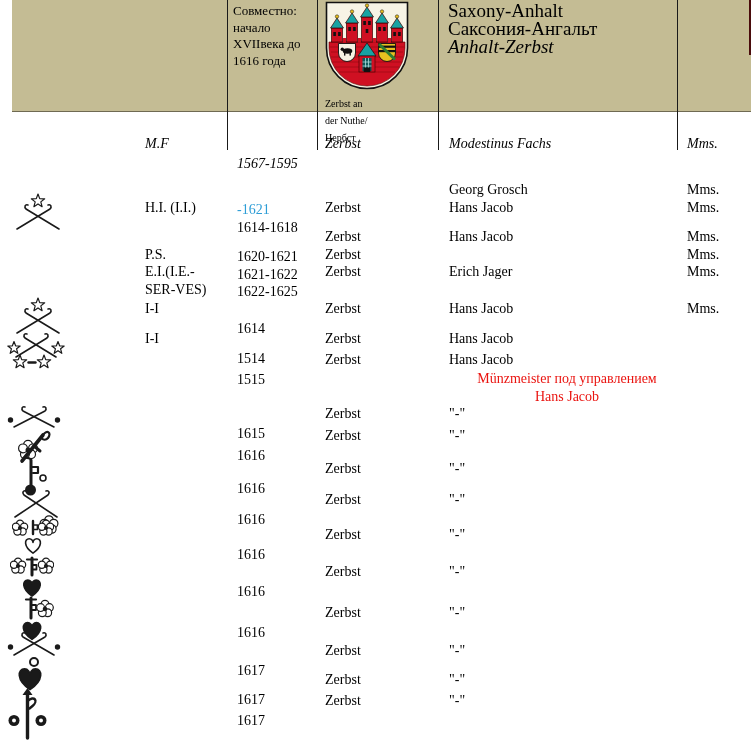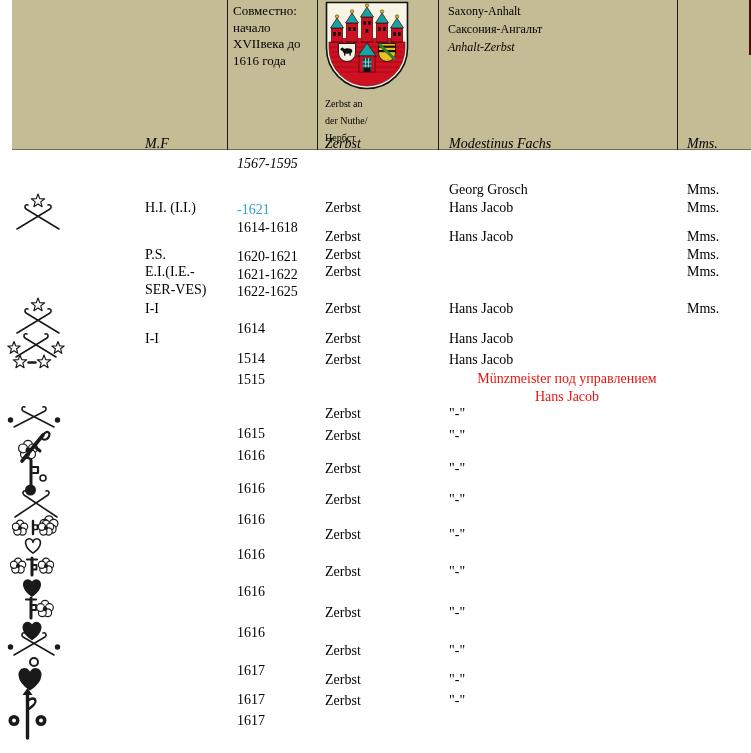--- a/index.html
+++ b/index.html
@@ -3,36 +3,36 @@
 <meta charset="utf-8">
 <style>
   html,body { margin:0; padding:0; background:#fff; }
   .page {
     position:relative; width:751px; height:753px; overflow:hidden;
     background:#fff; color:#000;
     font-family:"Liberation Serif", serif;
   }
   
   .header {
-    position:absolute; left:12px; top:0; width:739px; height:150px;
+    position:absolute; left:12px; top:0; width:739px; height:112px;
     background:#c4bc94; border-bottom:1px solid #6f6a52; box-sizing:border-box;
   }
   .vline { position:absolute; top:0; width:1px; height:150px; background:#1a1a1a; }
   .v1 { left:215px; } .v2 { left:305px; } .v3 { left:426px; } .v4 { left:665px; }
   .red-sliver { position:absolute; right:0; top:0; width:2px; height:55px; background:#4a0c0c; }
   .joint-note {
     position:absolute; left:221px; top:3px; width:82px;
     font-size:13px; line-height:16.5px; white-space:pre-line;
   }
   .arms { position:absolute; left:313px; top:1px; width:84px; height:93px; }
   .mint-name {
     position:absolute; left:313px; top:95px; width:110px;
     font-size:10px; line-height:17px; white-space:pre-line;
   }
-  .region { position:absolute; left:436px; top:2px; width:230px; font-size:12px; line-height:18px; }
+  .region { position:absolute; left:436px; top:2px; width:230px; font-size:19px; line-height:18px; }
   .region .alt { font-style:italic; }
   
   .row { position:absolute; left:0; width:751px; height:18px; }
   .cell { position:absolute; top:0; font-size:14px; line-height:17.5px; white-space:pre-line; }
   .c-initials { left:145px; width:90px; }
   .c-dates    { left:237px; width:85px;margin-top:20px; }
   .c-mint     { left:325px; width:100px; }
   .c-name     { left:449px; width:236px; }
   .c-mms      { left:687px; width:60px; }
   .blue { color:#2d9dd6; }
@@ -174,20 +174,21 @@
         <div class="cell c-initials">P.S.</div>
         <div class="cell c-dates">1621-1622</div>
         <div class="cell c-mint">Zerbst</div>
         <div class="cell c-mms">Mms.</div>
       </div>
       <div class="row" style="top: 263px;">
         <div class="cell c-initials">E.I.(I.E.-
 SER-VES)</div>
         <div class="cell c-dates">1622-1625</div>
         <div class="cell c-mint">Zerbst</div>
+        <div class="cell c-name">Erich Jager</div>
         <div class="cell c-mms">Mms.</div>
       </div>
       <div class="row" style="top: 300px;">
         <div class="cell c-initials">I-I</div>
         <div class="cell c-dates">1614</div>
         <div class="cell c-mint">Zerbst</div>
         <div class="cell c-name">Hans Jacob</div>
         <div class="cell c-mms">Mms.</div>
       </div>
       <div class="row" style="top: 330px;">

